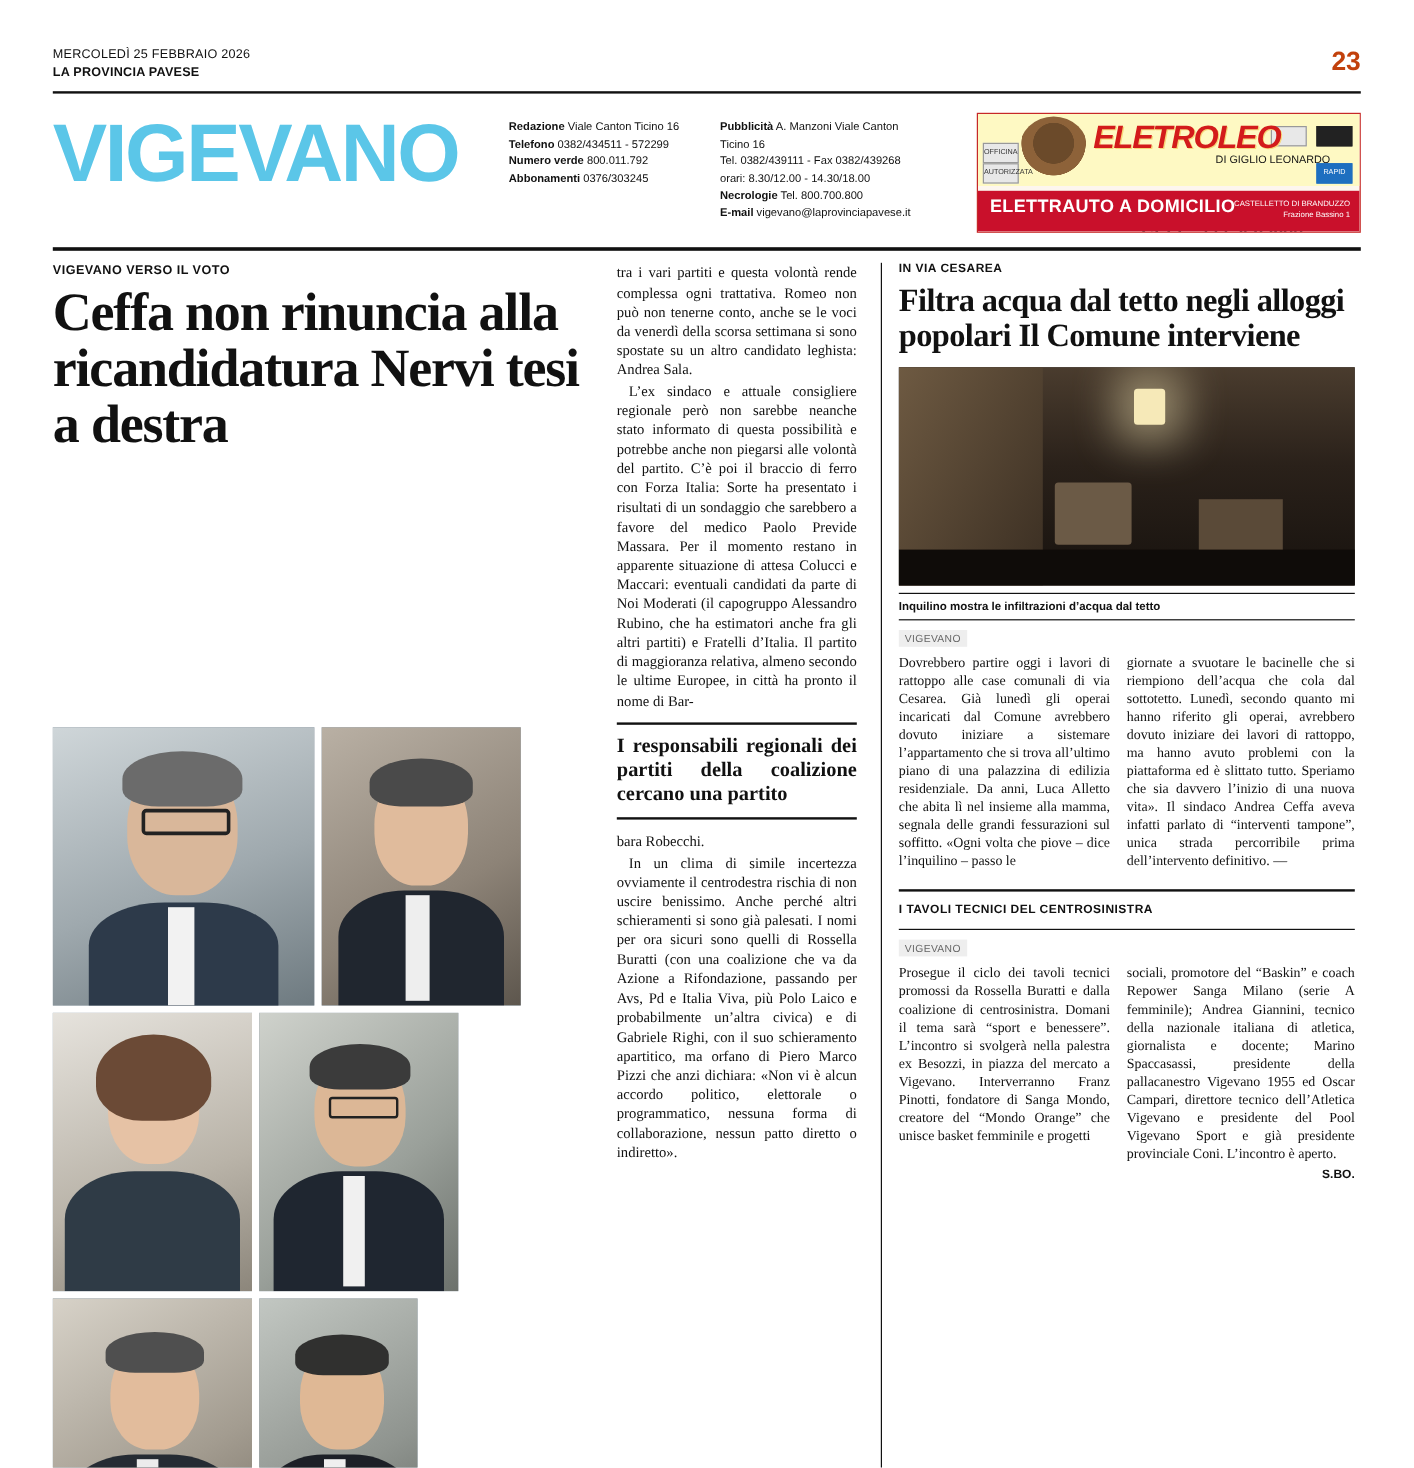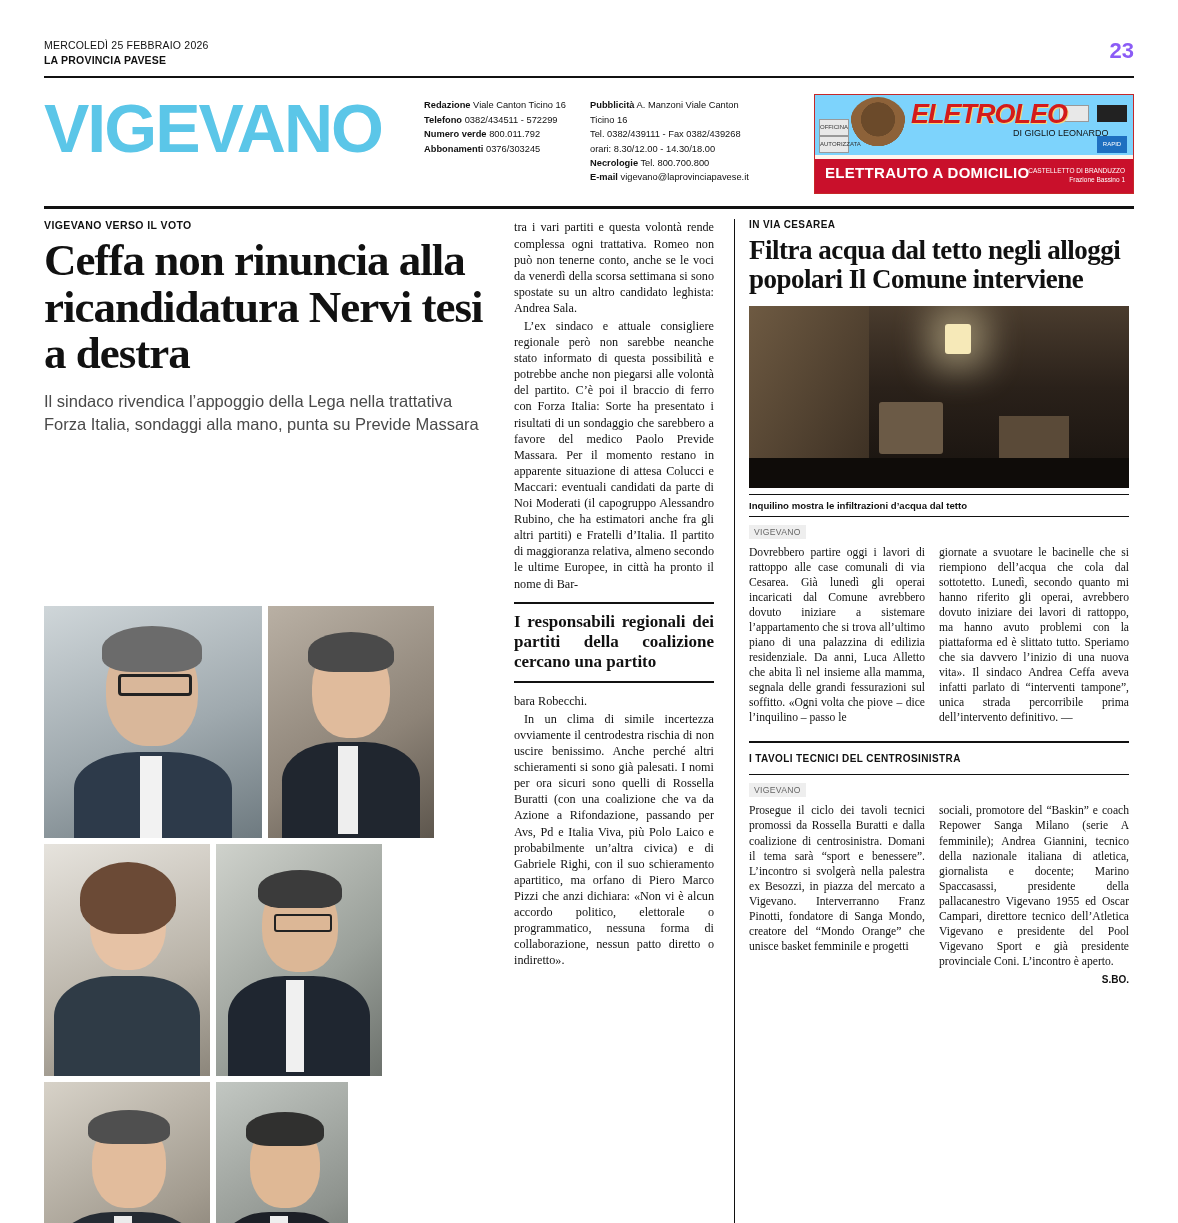--- a/index.html
+++ b/index.html
@@ -17,52 +17,52 @@
     padding:38px 44px 10px 44px;
   }
   
   .topbar{
     display:flex;justify-content:space-between;align-items:flex-start;
     border-bottom:0;
   }
   .topbar-left{font-family:"Liberation Sans",sans-serif;line-height:1.45;}
   .topbar-date{font-size:10.5px;letter-spacing:.2px;}
   .topbar-paper{font-size:10.5px;font-weight:bold;letter-spacing:.2px;}
-  .page-num{font-family:"Liberation Sans",sans-serif;font-size:22px;font-weight:bold;color:#8b5cf6;}
+  .page-num{font-family:"Liberation Sans",sans-serif;font-size:22px;font-weight:bold;color:#c2410c;}
   .rule{height:2px;background:#111;margin-top:8px;}
 
   .masthead{
     display:flex;align-items:flex-start;gap:0;margin-top:14px;
   }
   .vigevano-title{
     font-family:"Liberation Sans",sans-serif;
     font-weight:bold;
     font-size:68px;
     letter-spacing:-2px;
     color:#5bc6e8;
     line-height:.95;
     width:380px;
     margin-top:4px;
   }
   .contacts{
-    display:flex;gap:6px;font-family:"Liberation Sans",sans-serif;
+    display:flex;gap:16px;font-family:"Liberation Sans",sans-serif;
     font-size:9.3px;line-height:1.55;color:#111;margin-top:6px;width:340px;
   }
   .contacts b{font-weight:bold;}
   .contact-col{width:160px;}
 
   
   .advert{
     width:318px;height:98px;margin-left:auto;margin-top:2px;
     border:1px solid #c62828;
     background:#fdf6ee;
     position:relative;overflow:hidden;
   }
   .ad-top{
-    height:60px;background:#7dd3fc;position:relative;
+    height:60px;background:#fef9c3;position:relative;
   }
   .ad-brand{
     position:absolute;left:96px;top:4px;
     font-family:"Liberation Sans",sans-serif;
     font-weight:bold;font-style:italic;font-size:27px;color:#d31b1b;
     letter-spacing:-1px;
     text-shadow:1px 1px 0 #f7d77a;
   }
   .ad-sub{
     position:absolute;left:150px;top:33px;
@@ -219,21 +219,20 @@
   <div class="mast-rule"></div>
 
   <div class="content">
 
     <div class="left">
 
       <div style="display:flex;">
         <div class="top-col-left">
           <div class="kicker">VIGEVANO VERSO IL VOTO</div>
           <h1 class="headline">Ceffa non rinuncia alla ricandidatura Nervi tesi a destra</h1>
-          <div class="subhead">Il sindaco rivendica l’appoggio della Lega nella trattativa Forza Italia, sondaggi alla mano, punta su Previde Massara</div>
         </div>
         <div class="top-col-right col">
           <p class="first">tra i vari partiti e questa volontà rende complessa ogni trattativa. Romeo non può non tenerne conto, anche se le voci da venerdì della scorsa settimana si sono spostate su un altro candidato leghista: Andrea Sala.</p>
           <p>L’ex sindaco e attuale consigliere regionale però non sarebbe neanche stato informato di questa possibilità e potrebbe anche non piegarsi alle volontà del partito. C’è poi il braccio di ferro con Forza Italia: Sorte ha presentato i risultati di un sondaggio che sarebbero a favore del medico Paolo Previde Massara. Per il momento restano in apparente situazione di attesa Colucci e Maccari: eventuali candidati da parte di Noi Moderati (il capogruppo Alessandro Rubino, che ha estimatori anche fra gli altri partiti) e Fratelli d’Italia. Il partito di maggioranza relativa, almeno secondo le ultime Europee, in città ha pronto il nome di Bar-</p>
         </div>
       </div>
 
       <div style="display:flex;">
 
         <div class="photo-grid" style="width:470px;">

